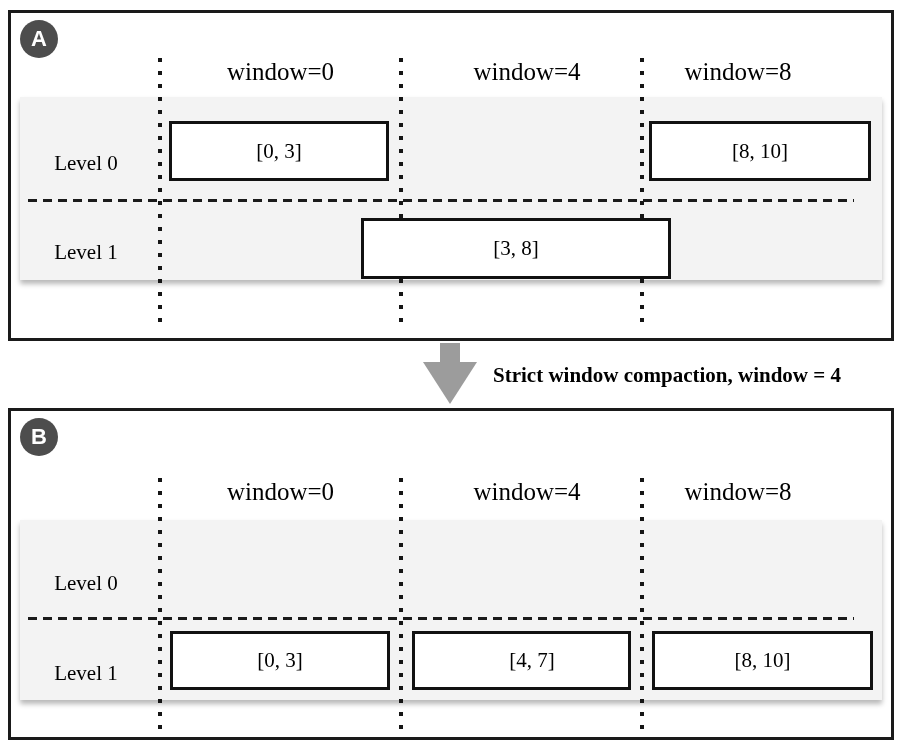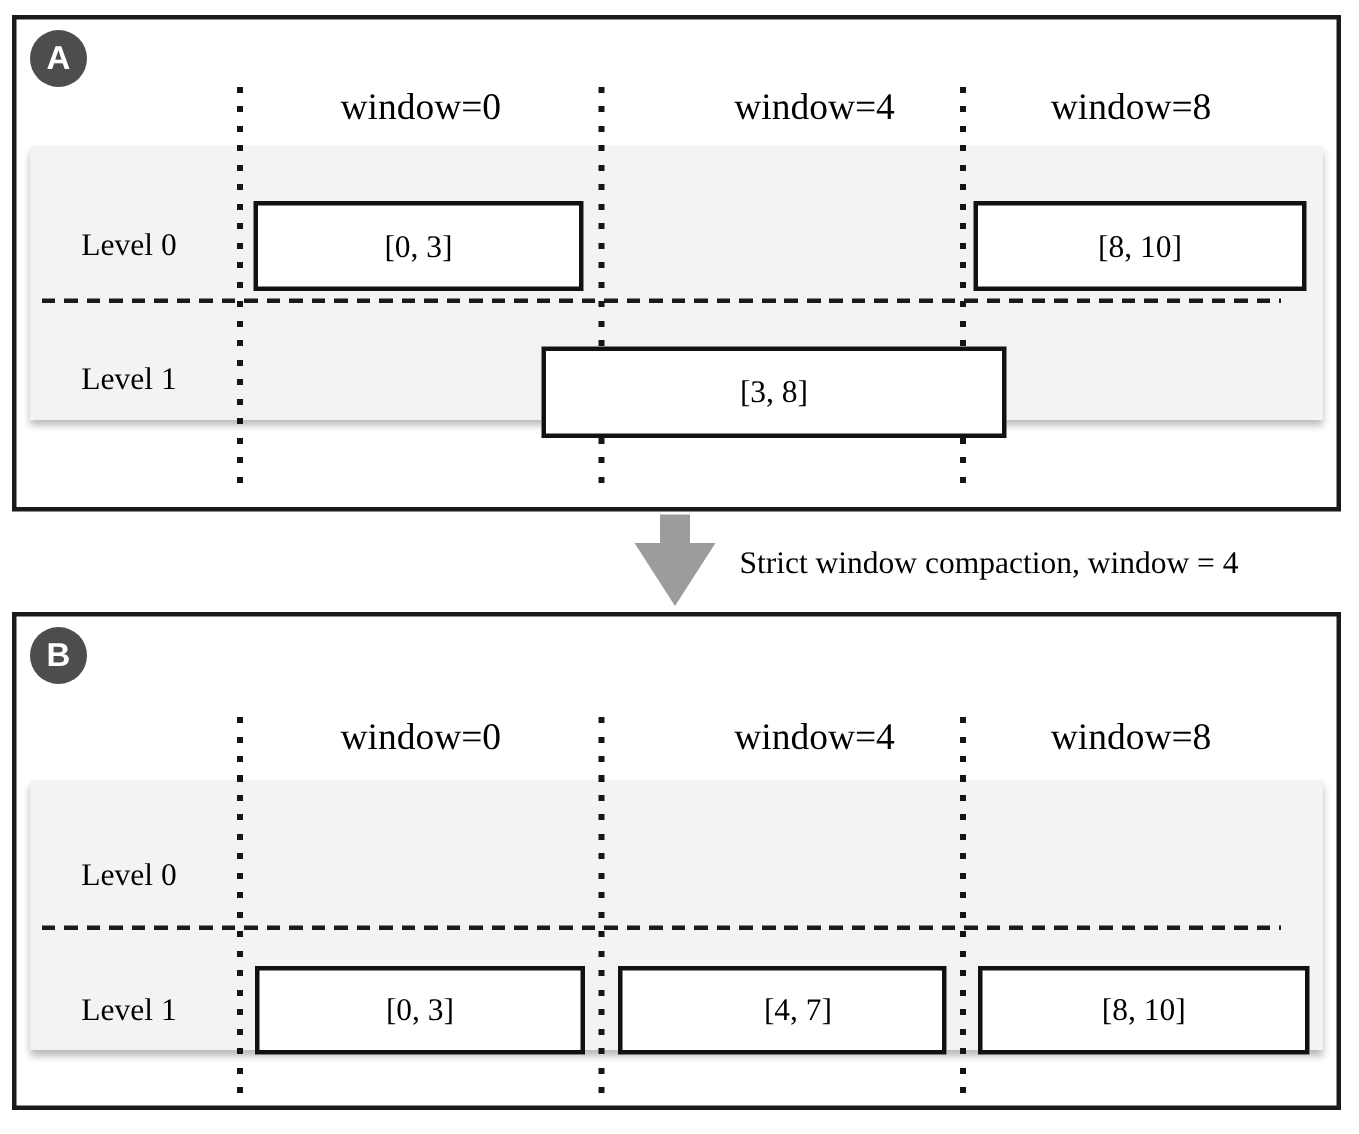--- a/index.html
+++ b/index.html
@@ -19,22 +19,22 @@
     font-family:"Liberation Sans","DejaVu Sans",sans-serif;font-weight:bold;font-size:22px;
     display:flex;align-items:center;justify-content:center;line-height:1;
   }
   .col-header{
     position:absolute;height:26px;font-size:25px;text-align:center;line-height:26px;
     white-space:nowrap;
   }
   .pa .col-header{top:46px;}
   .pb .col-header{top:68px;}
   .ch1{left:149px;width:241px;}
-  .ch2{left:412px;width:240px;}
-  .ch3{left:618px;width:250px;}
+  .ch2{left:396px;width:240px;}
+  .ch3{left:602px;width:250px;}
   .vdots{
     position:absolute;width:4px;
     background-image:repeating-linear-gradient(to bottom,#151515 0,#151515 4px,transparent 4px,transparent 13px);
   }
   .pa .vdots{top:45px;height:265px;}
   .pb .vdots{top:67px;height:257px;}
   .vd1{left:147px;} .vd2{left:388px;} .vd3{left:629px;}
   .band{
     position:absolute;left:9px;width:862px;background:#f3f3f3;
     box-shadow:0 4px 5px rgba(0,0,0,0.28);
@@ -49,39 +49,39 @@
   .pb .dash-line{top:206px;}
   .level-label{
     position:absolute;left:9px;width:132px;height:26px;font-size:21px;
     text-align:center;line-height:26px;white-space:nowrap;margin-top:12px;
   }
   .pa .lv0{top:125px;} .pa .lv1{top:214px;}
   .pb .lv0{top:147px;} .pb .lv1{top:237px;}
   .sstable{
     position:absolute;background:#ffffff;border:3px solid #111111;
     font-size:21px;text-align:center;display:flex;align-items:center;justify-content:center;
-    box-sizing:border-box;z-index:5;white-space:nowrap;margin-top:13px;
+    box-sizing:border-box;z-index:5;white-space:nowrap;
   }
   .pa .bx-l0w0{left:158px;top:108px;width:220px;height:60px;}
   .pa .bx-l0w8{left:638px;top:108px;width:222px;height:60px;}
   .pa .bx-l1sp{left:350px;top:205px;width:310px;height:61px;}
   .pb .bx-l1w0{left:159px;top:220px;width:220px;height:59px;}
   .pb .bx-l1w4{left:401px;top:220px;width:219px;height:59px;padding-left:21px;}
   .pb .bx-l1w8{left:641px;top:220px;width:221px;height:59px;}
   .arrow-shaft{
     position:absolute;left:440px;top:343px;width:20px;height:20px;background:#9c9c9c;
   }
   .arrow-head{
     position:absolute;left:423px;top:362px;width:0;height:0;
     border-left:27px solid transparent;border-right:27px solid transparent;
     border-top:42px solid #9c9c9c;
   }
   .arrow-label{
     position:absolute;left:493px;top:361px;height:28px;line-height:28px;
-    font-size:21px;white-space:nowrap;
+    font-size:21px;white-space:nowrap;font-weight:bold;
   }
 </style>
 </head>
 <body>
 
 <div class="canvas">
 
   <section class="panel panel-a pa">
     <div class="badge">A</div>
 

